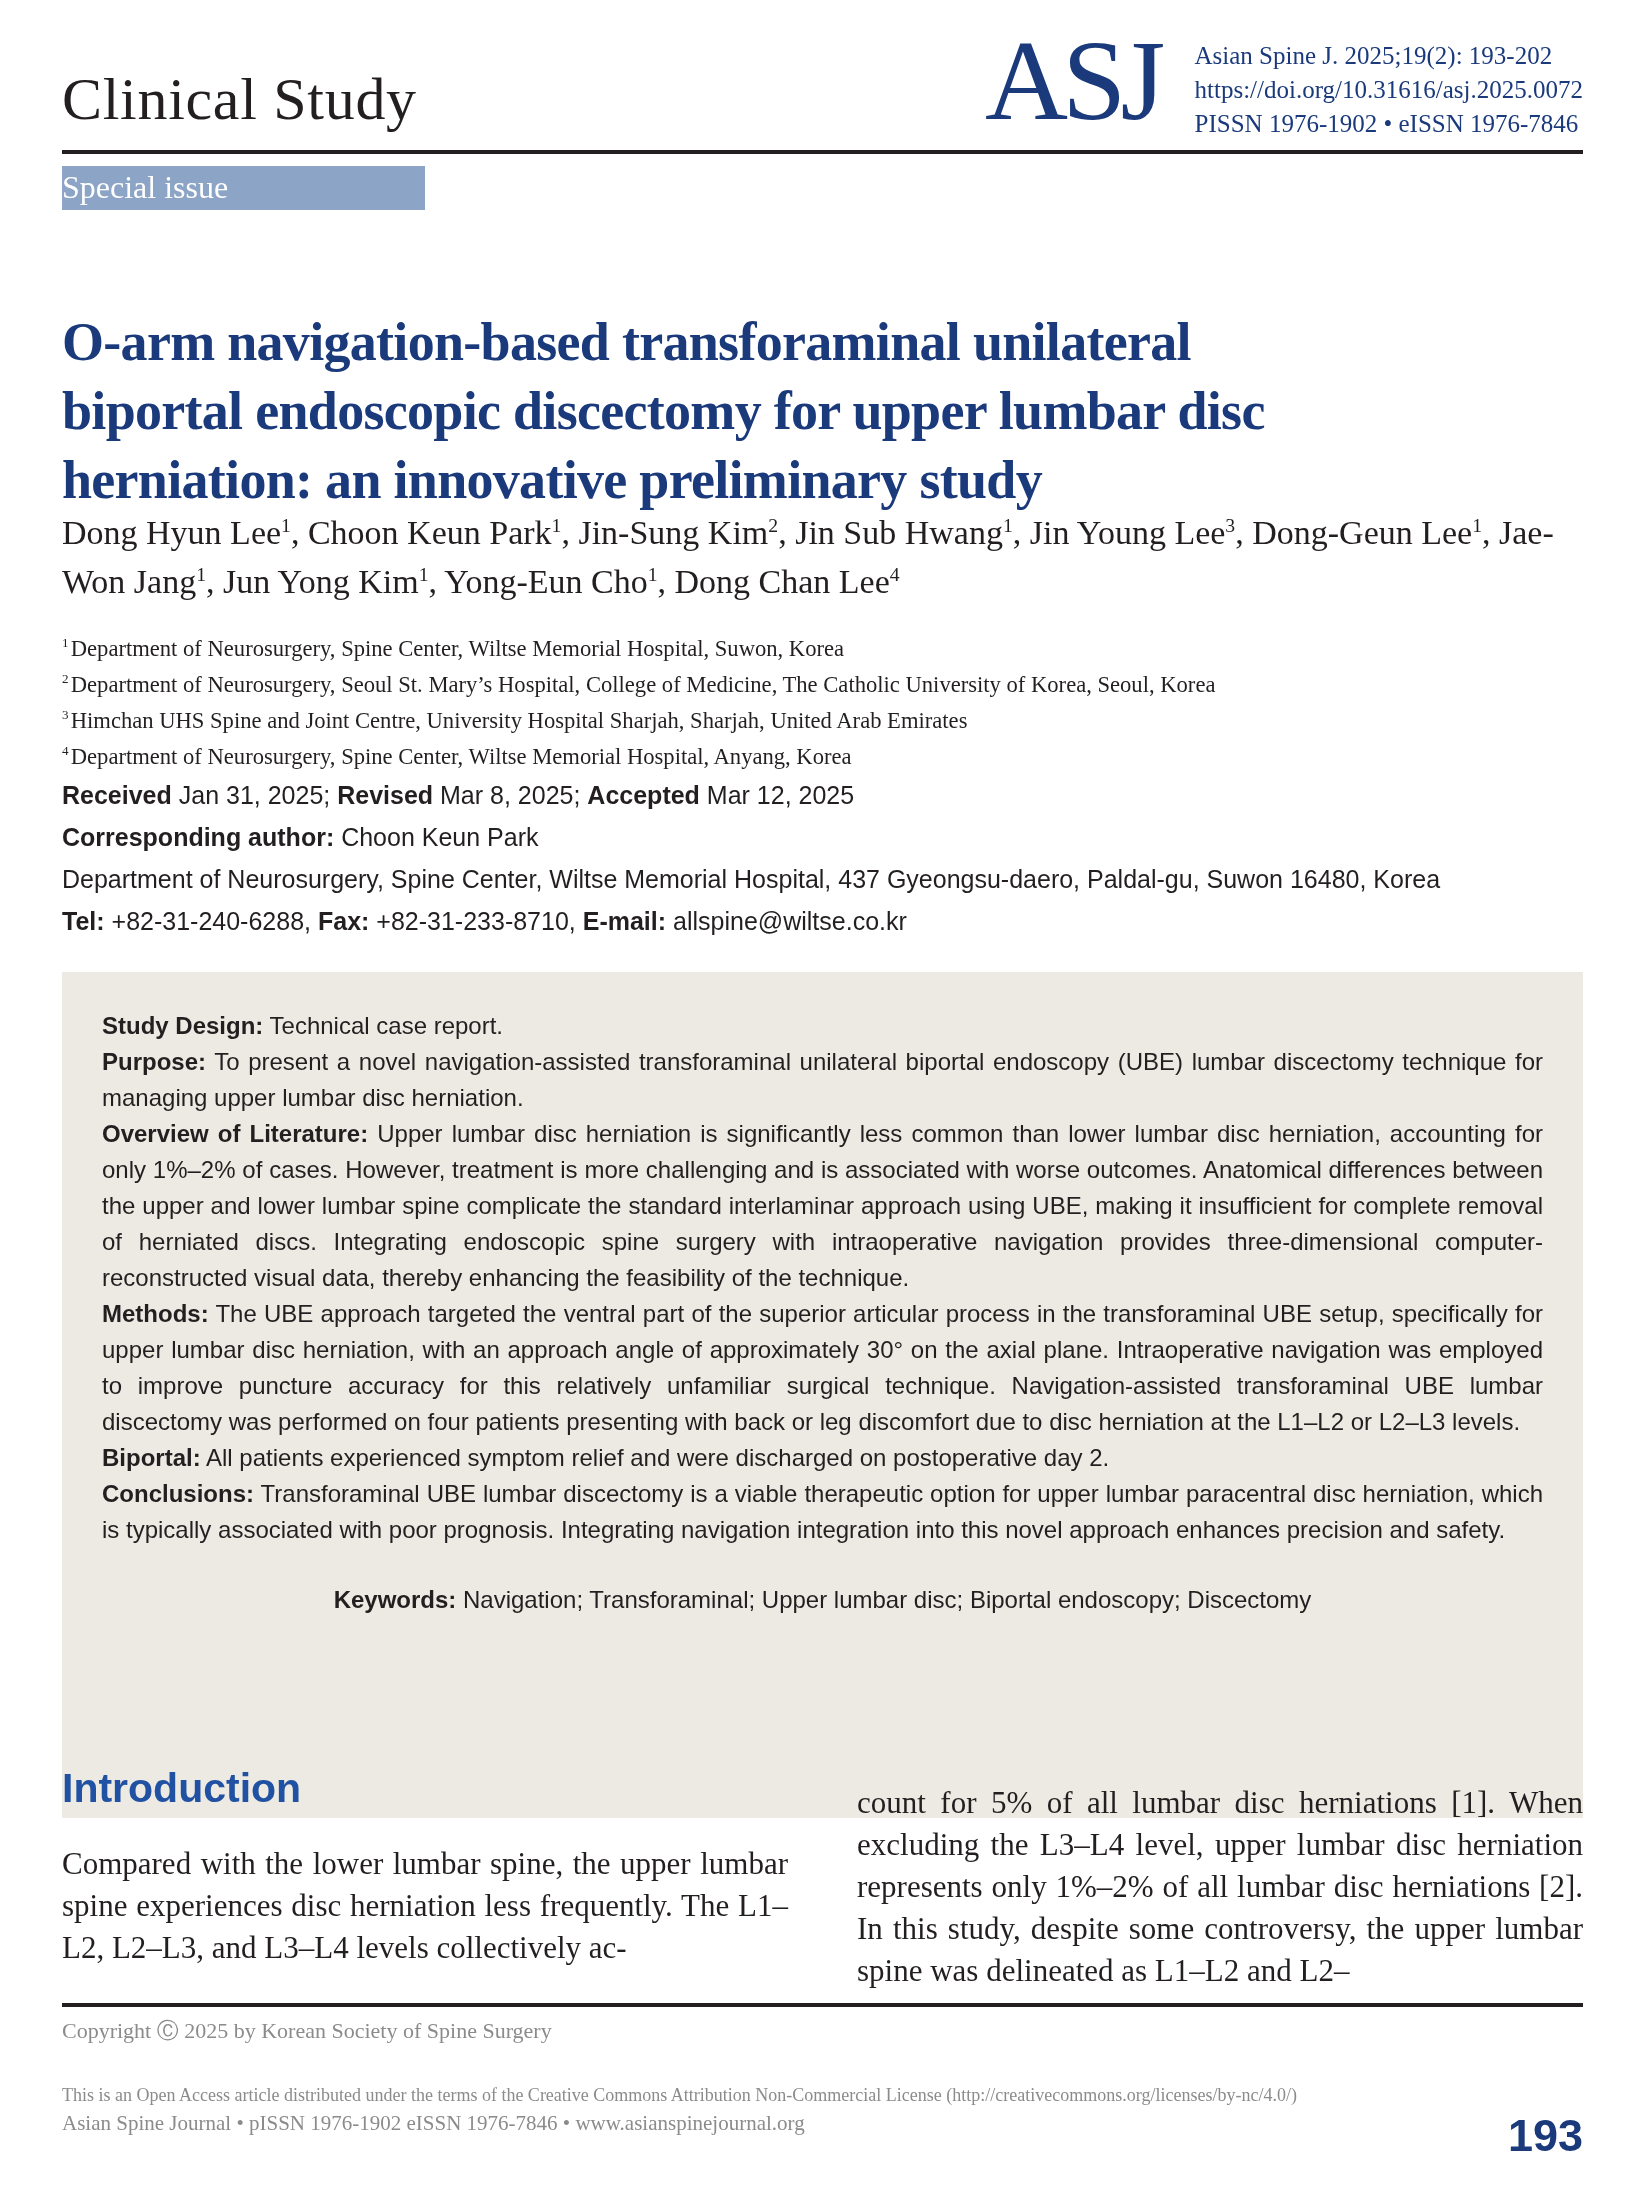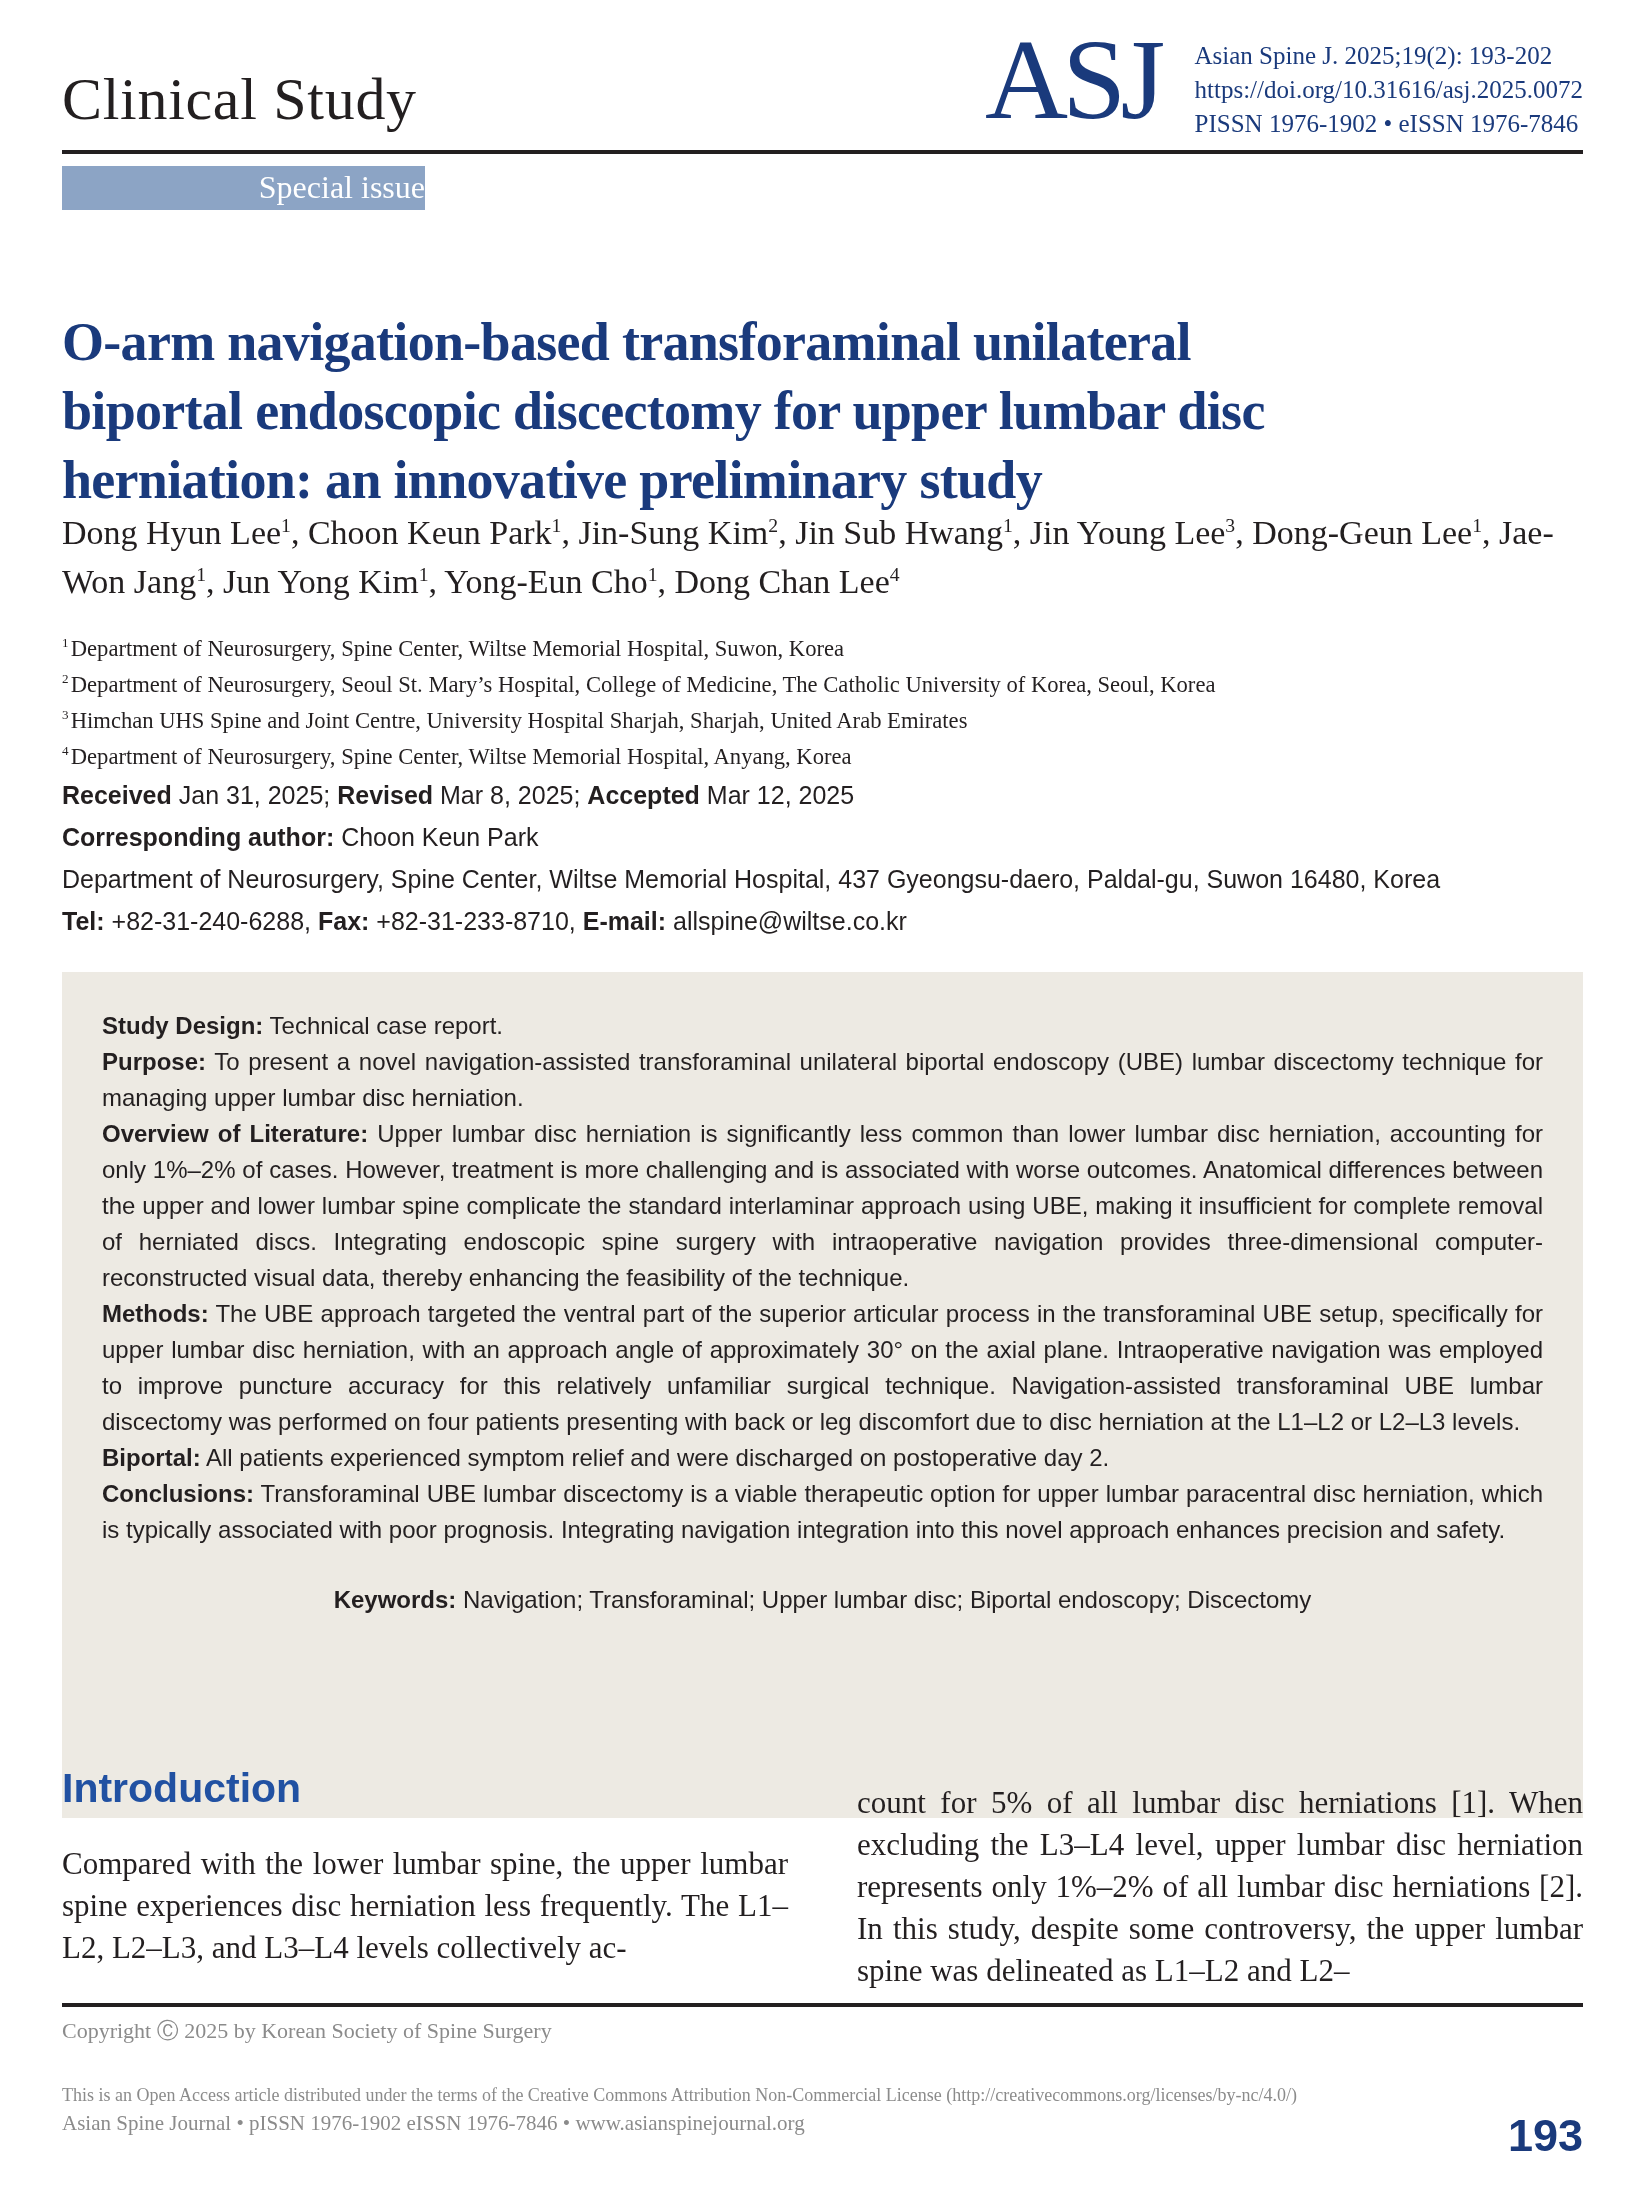--- a/index.html
+++ b/index.html
@@ -13,40 +13,40 @@
     color:var(--ink,#231f20);
     overflow:hidden;
   }
   
   .section-label{
     position:absolute; left:62px; top:66px;
     font-size:60px; line-height:1.1; letter-spacing:0.7px;
   }
   .header-right{
     position:absolute; right:62px; top:20.4px;
-    display:flex; gap:35px; align-items:flex-start;
+    display:flex; gap:35px; align-items:center;
   }
   .asj-logo{
     font-size:115px; line-height:1.05; letter-spacing:-0.05em;
     color:var(--navy,#1a3a7c);
   }
   .journal-info{
     padding-top:19px;
     font-size:25px; line-height:34px;
     color:var(--navy,#1a3a7c);
   }
   .header-rule{
     position:absolute; left:62px; right:62px; top:150px; height:3.6px;
     background:var(--ink,#231f20);
   }
   .badge{
     position:absolute; left:62px; top:166px;
     width:363px; height:44px;
     background:var(--badge_bg,#8ca4c5);
-    color:#ffffff; font-size:32px; line-height:42px; text-align:right;
+    color:#ffffff; font-size:32px; line-height:42px; text-align:left;
   }
   
   .title{
     position:absolute; left:62px; right:62px; top:272px;
     color:var(--navy,#1a3a7c);
     font-weight:700; font-size:54px; line-height:69px; letter-spacing:-0.7px;
   }
   .authors{
     position:absolute; left:62px; right:62px; top:508px;
     font-size:34px; line-height:49px;

